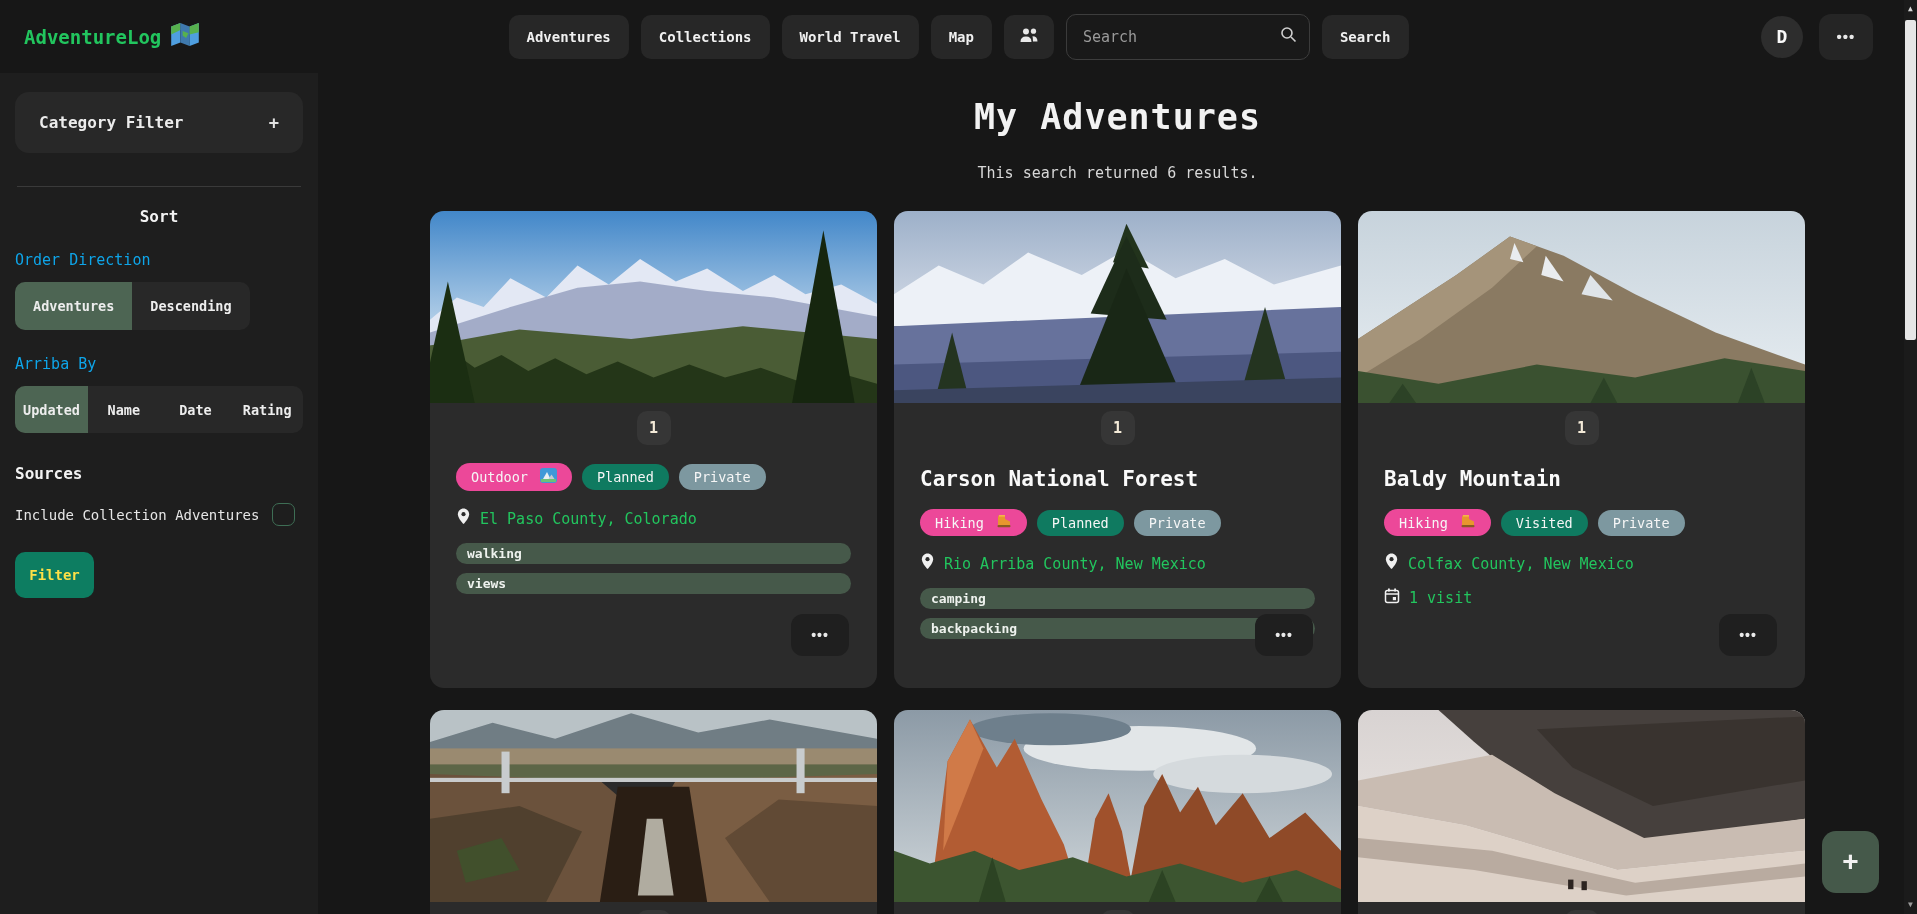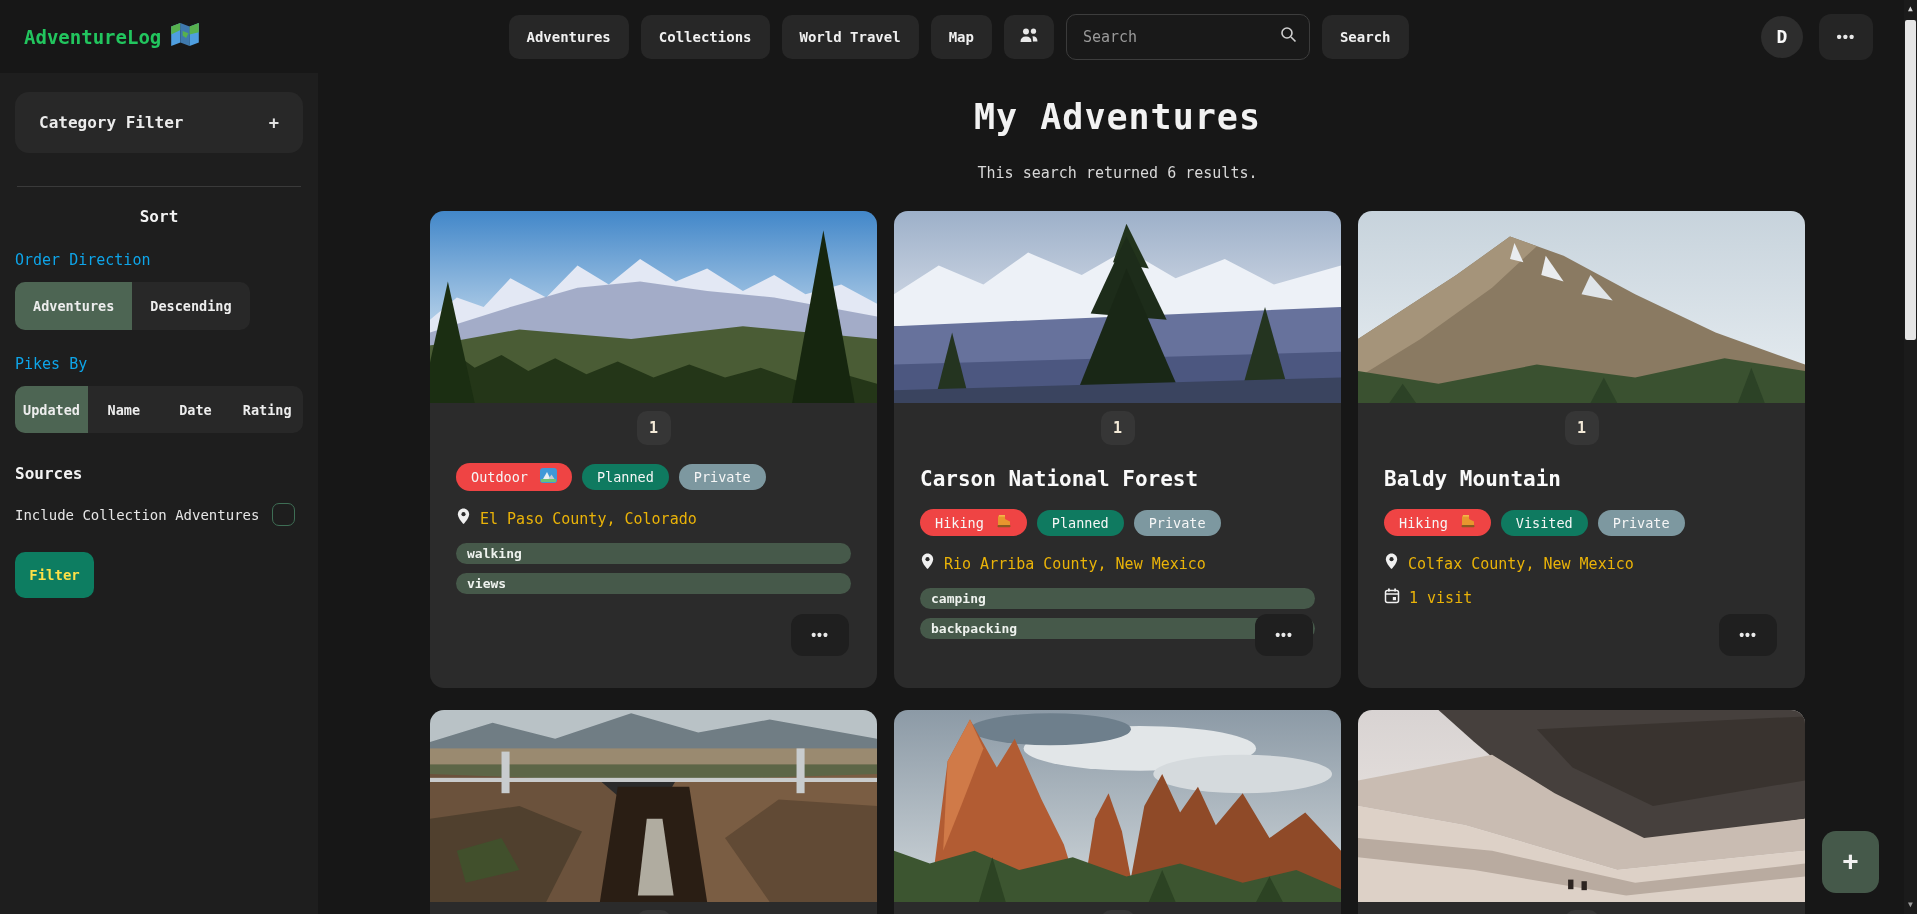--- a/index.html
+++ b/index.html
@@ -56,24 +56,24 @@
   .grid { display:grid; grid-template-columns:repeat(3,447px); column-gap:17px; row-gap:22px;
           width:max-content; margin:29px auto 0 auto; }
   .card { width:447px; height:477px; background:#2b2b2b; border-radius:14px; overflow:hidden; position:relative; cursor:pointer; }
   .card-img { width:100%; height:192px; display:block; }
   .count-badge { width:34px; height:34px; background:#363636; border-radius:10px; margin:8px auto 0 auto;
                  display:flex; align-items:center; justify-content:center; font-size:15px; font-weight:bold; color:#f3ead8; }
   .card-body { padding:0 26px; }
   .card-title { font-size:21px; font-weight:bold; margin-top:22px; color:#fafafa; }
   .pill-row { display:flex; gap:10px; margin-top:18px; align-items:center; }
   .pill { border-radius:999px; padding:5px 15px; font-size:13.5px; color:#f6f6f6; display:flex; align-items:center; gap:7px; white-space:nowrap; }
-  .pill.category { background:#ef4444;gap:12px; }
+  .pill.category { background:#ec4899;gap:12px; }
   .pill.status { background:#0f7a60; }
   .pill.visibility { background:#7d98a0; }
-  .loc-row { display:flex; align-items:center; gap:9px; margin-top:17px; font-size:15px; color:#eab308; }
+  .loc-row { display:flex; align-items:center; gap:9px; margin-top:17px; font-size:15px; color:#22c55e; }
   .tag-row { display:flex; gap:9px; margin-top:14px;flex-direction:column; }
   .tag { background:#46594a; border-radius:999px; padding:3px 11px; font-size:13px; font-weight:bold; color:#eef2ee; }
   .card-more { position:absolute; right:28px; bottom:32px; width:58px; height:42px; background:#1f1f1f; border:none;
                border-radius:12px; color:#e9e9e9; font-size:14px; font-weight:bold; letter-spacing:1px; cursor:pointer; }
   
   .fab { position:absolute; right:38px; bottom:21px; width:57px; height:62px; background:#45594a; border:none;
          border-radius:14px; color:#f2f2f2; font-size:28px; font-weight:bold; cursor:pointer; z-index:5; }
   .scrollbar { position:absolute; top:0; right:0; width:13px; height:914px; background:#1b1b1b; z-index:9; }
   .scroll-arrow { position:absolute; left:0; width:13px; height:14px; color:#d8d8d8; font-size:8px; text-align:center; line-height:14px; cursor:pointer; }
   .scroll-arrow.up { top:2px; }
@@ -141,21 +141,21 @@
     </div>
     <div class="divider"></div>
     <div class="sort-title">Sort</div>
 
     <div class="side-label">Order Direction</div>
     <div class="seg-group">
       <button class="seg selected">Adventures</button>
       <button class="seg">Descending</button>
     </div>
 
-    <div class="side-label">Pikes By</div>
+    <div class="side-label">Arriba By</div>
     <div class="seg-group orderby">
       <button class="seg selected">Updated</button>
       <button class="seg">Name</button>
       <button class="seg">Date</button>
       <button class="seg">Rating</button>
     </div>
 
     <div class="sources-title">Sources</div>
     <div class="include-row">
       <span class="txt">Include Collection Adventures</span>

